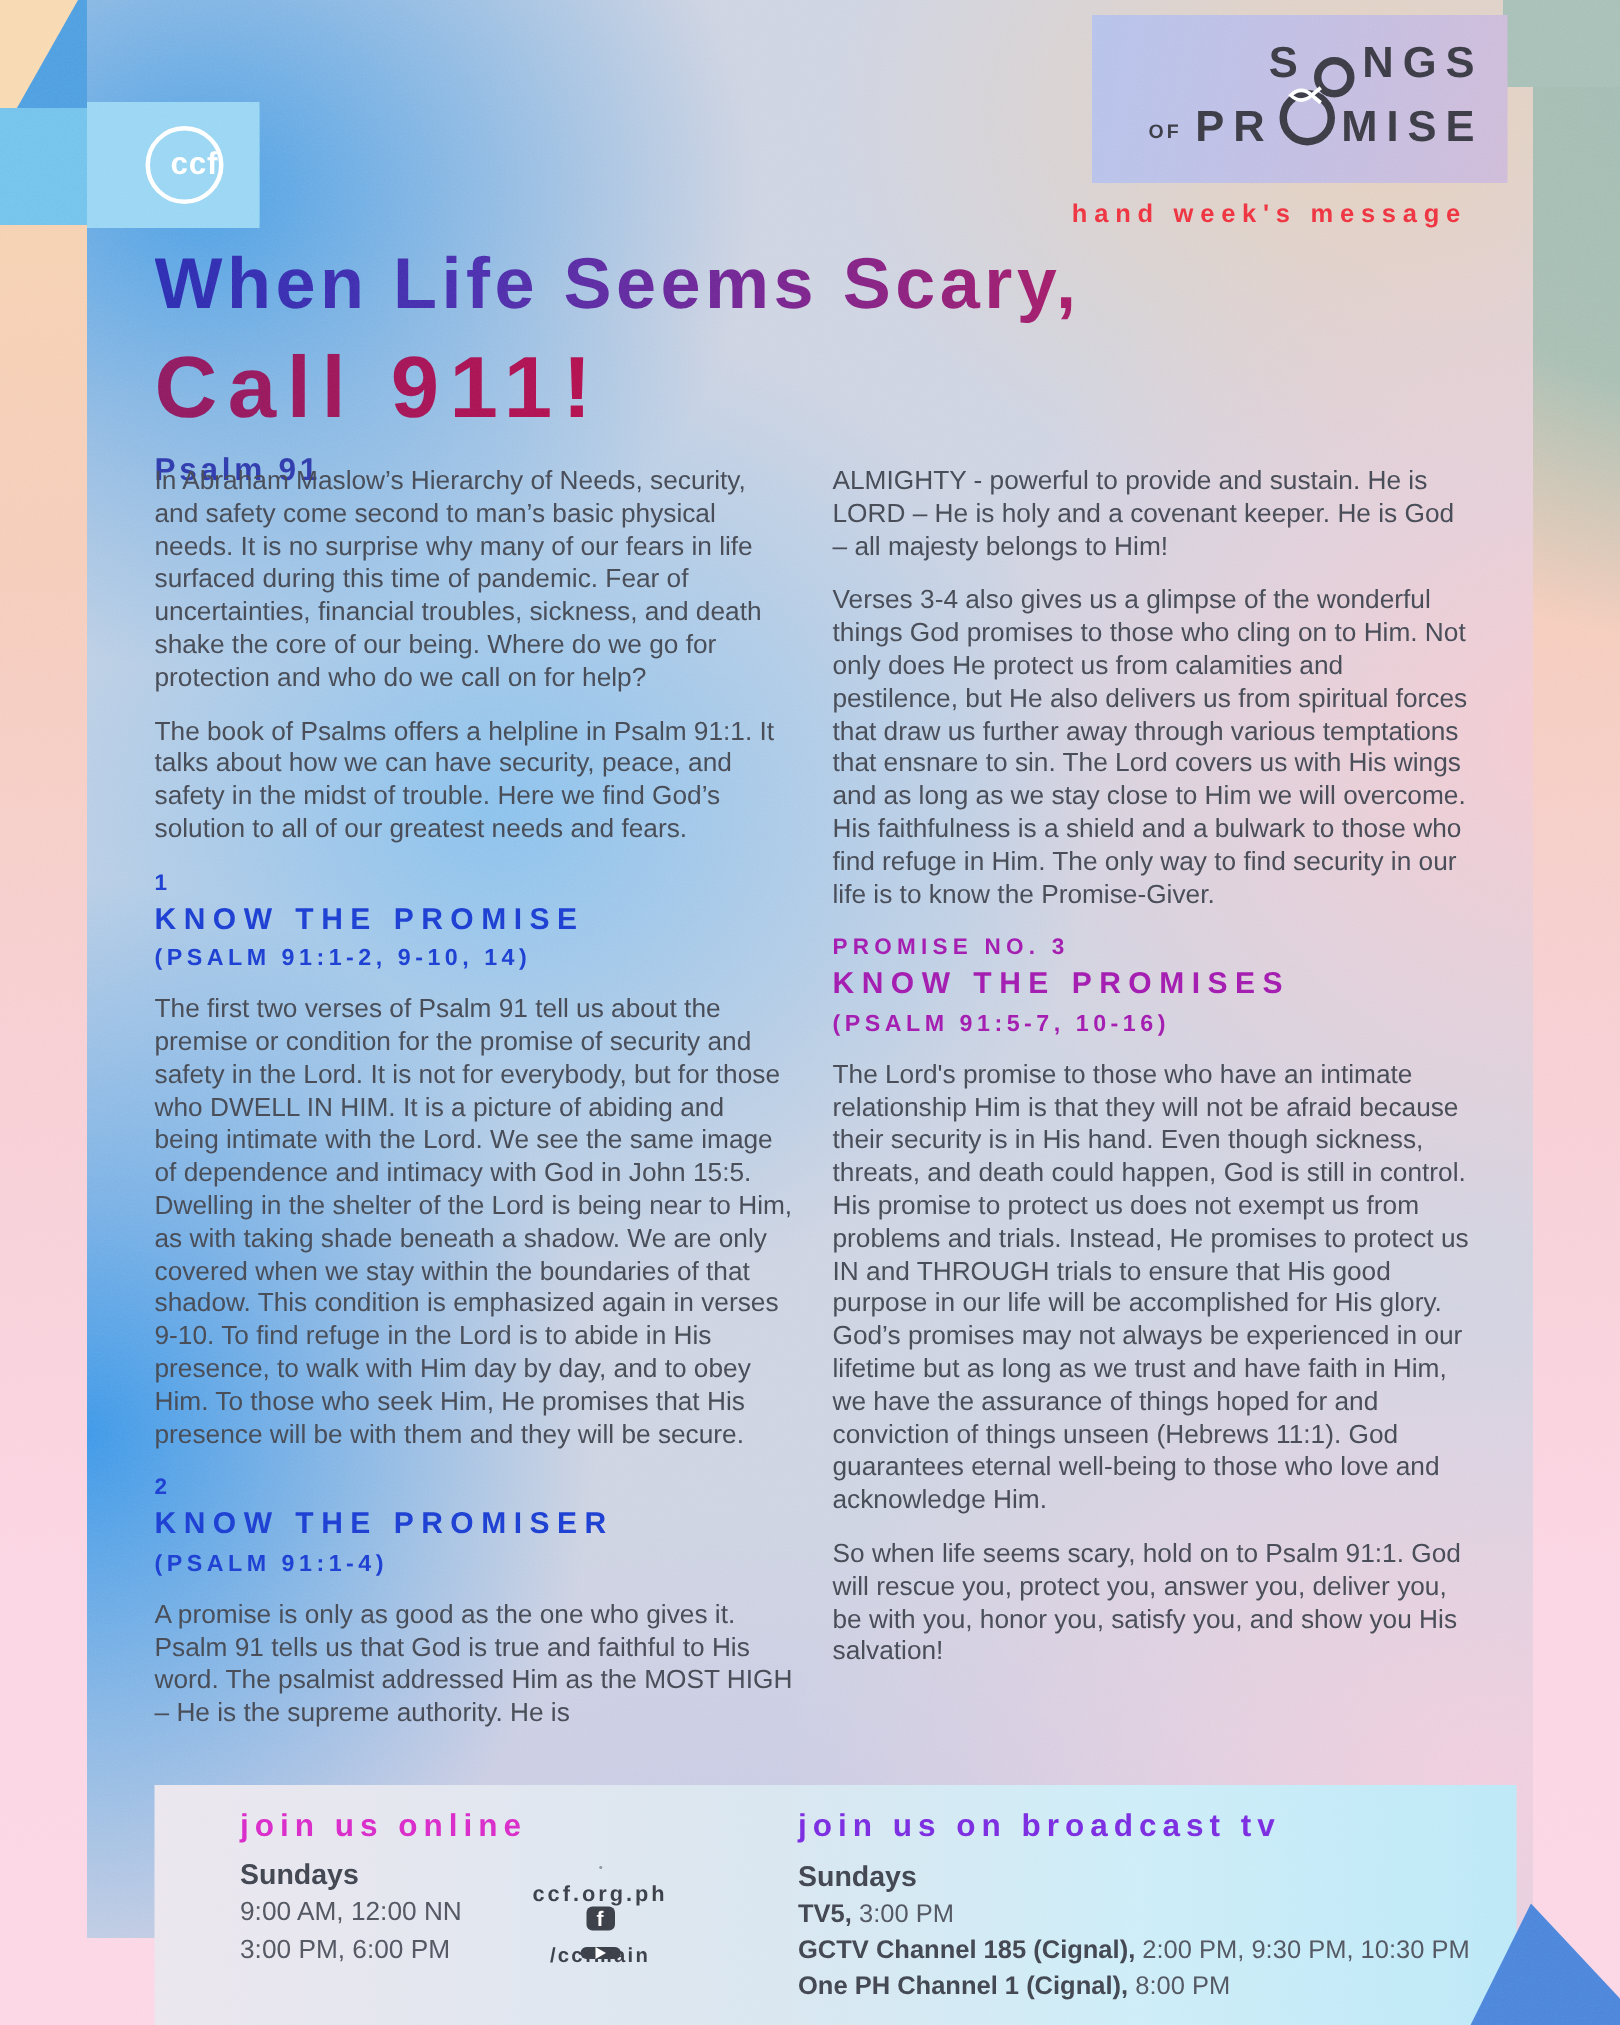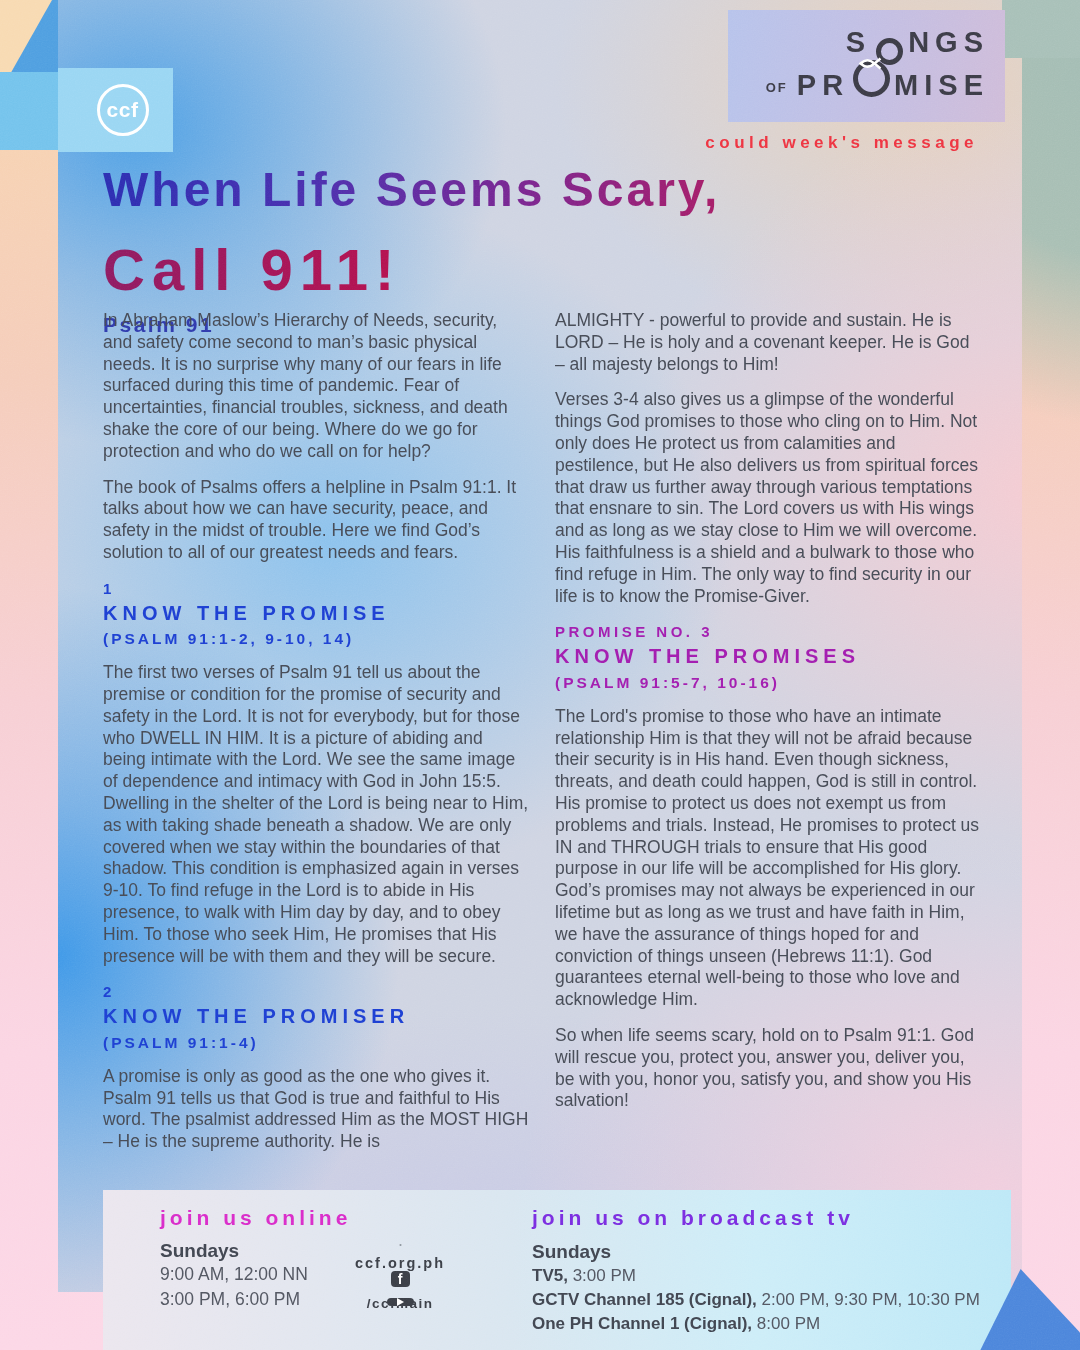--- a/index.html
+++ b/index.html
@@ -28,21 +28,21 @@
   .tl-triangle { position:absolute; left:0; top:0; width:52px; height:92px; background:#f8dab2;
     clip-path:polygon(0 0, 100% 0, 0 100%); }
   .br-triangle { position:absolute; left:974px; top:1262px; width:106px; height:88px; background:#4c86db;
     clip-path:polygon(6% 100%, 44% 8%, 100% 80%, 100% 100%); }
 
   
   .ccf-band { position:absolute; left:0; top:72px; width:173px; height:78px; background:#74c3ec; }
   .ccf-square { position:absolute; left:58px; top:68px; width:115px; height:84px; background:#9ad6f3;
     display:flex; align-items:center; justify-content:center; }
   .ccf-ring { width:52px; height:52px; border:3.5px solid #fff; border-radius:50%;
-    display:flex; align-items:center; justify-content:center; margin-left:14px;
+    display:flex; align-items:center; justify-content:flex-end; margin-left:14px;
     color:#fff; font-size:21px; font-weight:bold; letter-spacing:.5px; }
 
   
   .sop-box { position:absolute; left:728px; top:10px; width:277px; height:112px;
     background:linear-gradient(100deg,#b7c3eb 0%, #c3bee2 55%, #cfbcd9 100%);
     display:flex; flex-direction:column; align-items:flex-end; justify-content:center; padding-right:16px;
     color:#3b3b46; }
   .sop-row { display:flex; align-items:center; font-weight:800; font-size:29px; letter-spacing:6px; line-height:1; }
   .sop-ring1 { width:27px; height:27px; border:5px solid #3b3b46; border-radius:50%; margin:0 5px; transform:translateY(9px); }
   .sop-row2 { margin-top:10px; }
@@ -51,21 +51,21 @@
     margin:0 4px; transform:translateY(-7px); }
   .sop-fish { position:absolute; left:50%; top:-3px; transform:translate(-50%,-40%); }
   .sop-tagline { position:absolute; right:102px; top:133px; color:#ee3340; font-weight:bold;
     font-size:17px; letter-spacing:4.5px; }
 
   
   .title-block { position:absolute; left:103px; top:162px; }
   .title-1 { font-size:48px; font-weight:800; letter-spacing:3px; color:#7a2590;
     background:linear-gradient(90deg,#2b2db2 0%, #4b2fae 35%, #7a2590 68%, #a81d67 100%);
     -webkit-background-clip:text; background-clip:text; -webkit-text-fill-color:transparent; }
-  .title-2 { margin-top:19px; font-size:58px; font-weight:800; letter-spacing:7px; color:#b11450;
+  .title-2 { margin-top:8px; font-size:58px; font-weight:800; letter-spacing:7px; color:#b11450;
     background:linear-gradient(90deg,#8f1b62 0%, #b3124f 45%, #bf104e 100%);
     -webkit-background-clip:text; background-clip:text; -webkit-text-fill-color:transparent; }
   .subtitle { margin-top:10px; font-size:21px; font-weight:800; letter-spacing:2.5px; color:#2f3aad; }
 
   
   .columns { position:absolute; left:103px; top:310px; width:878px; display:flex; gap:26px; }
   .col { width:426px; color:#454a55; font-size:17.5px; line-height:21.8px; }
   .col p { margin-bottom:14px; }
   .sec-head { margin:10px 0 12px 0; font-weight:800; }
   .sec-eyebrow { font-size:15px; letter-spacing:3.5px; }
@@ -132,21 +132,21 @@
       <span>PR</span>
       <span class="sop-ring2">
         <svg class="sop-fish" width="27" height="15" viewBox="0 0 27 15">
           <path d="M2 7.5 Q9 1 16 7.5 Q9 14 2 7.5 Z" fill="none" stroke="#ffffff" stroke-width="2.4"></path>
           <path d="M16 7.5 L22 2.5 M16 7.5 L22 12.5" fill="none" stroke="#ffffff" stroke-width="2.4"></path>
         </svg>
       </span>
       <span>MISE</span>
     </div>
   </div>
-  <div class="sop-tagline">could week's message</div>
+  <div class="sop-tagline">hand week's message</div>
 
   <div class="title-block">
     <div class="title-1">When Life Seems Scary,</div>
     <div class="title-2">Call 911!</div>
     <div class="subtitle">Psalm 91</div>
   </div>
 
   <div class="columns">
     <div class="col">
       <p>In Abraham Maslow’s Hierarchy of Needs, security, and safety come second to man’s basic physical needs. It is no surprise why many of our fears in life surfaced during this time of pandemic. Fear of uncertainties, financial troubles, sickness, and death shake the core of our being. Where do we go for protection and who do we call on for help?</p>

